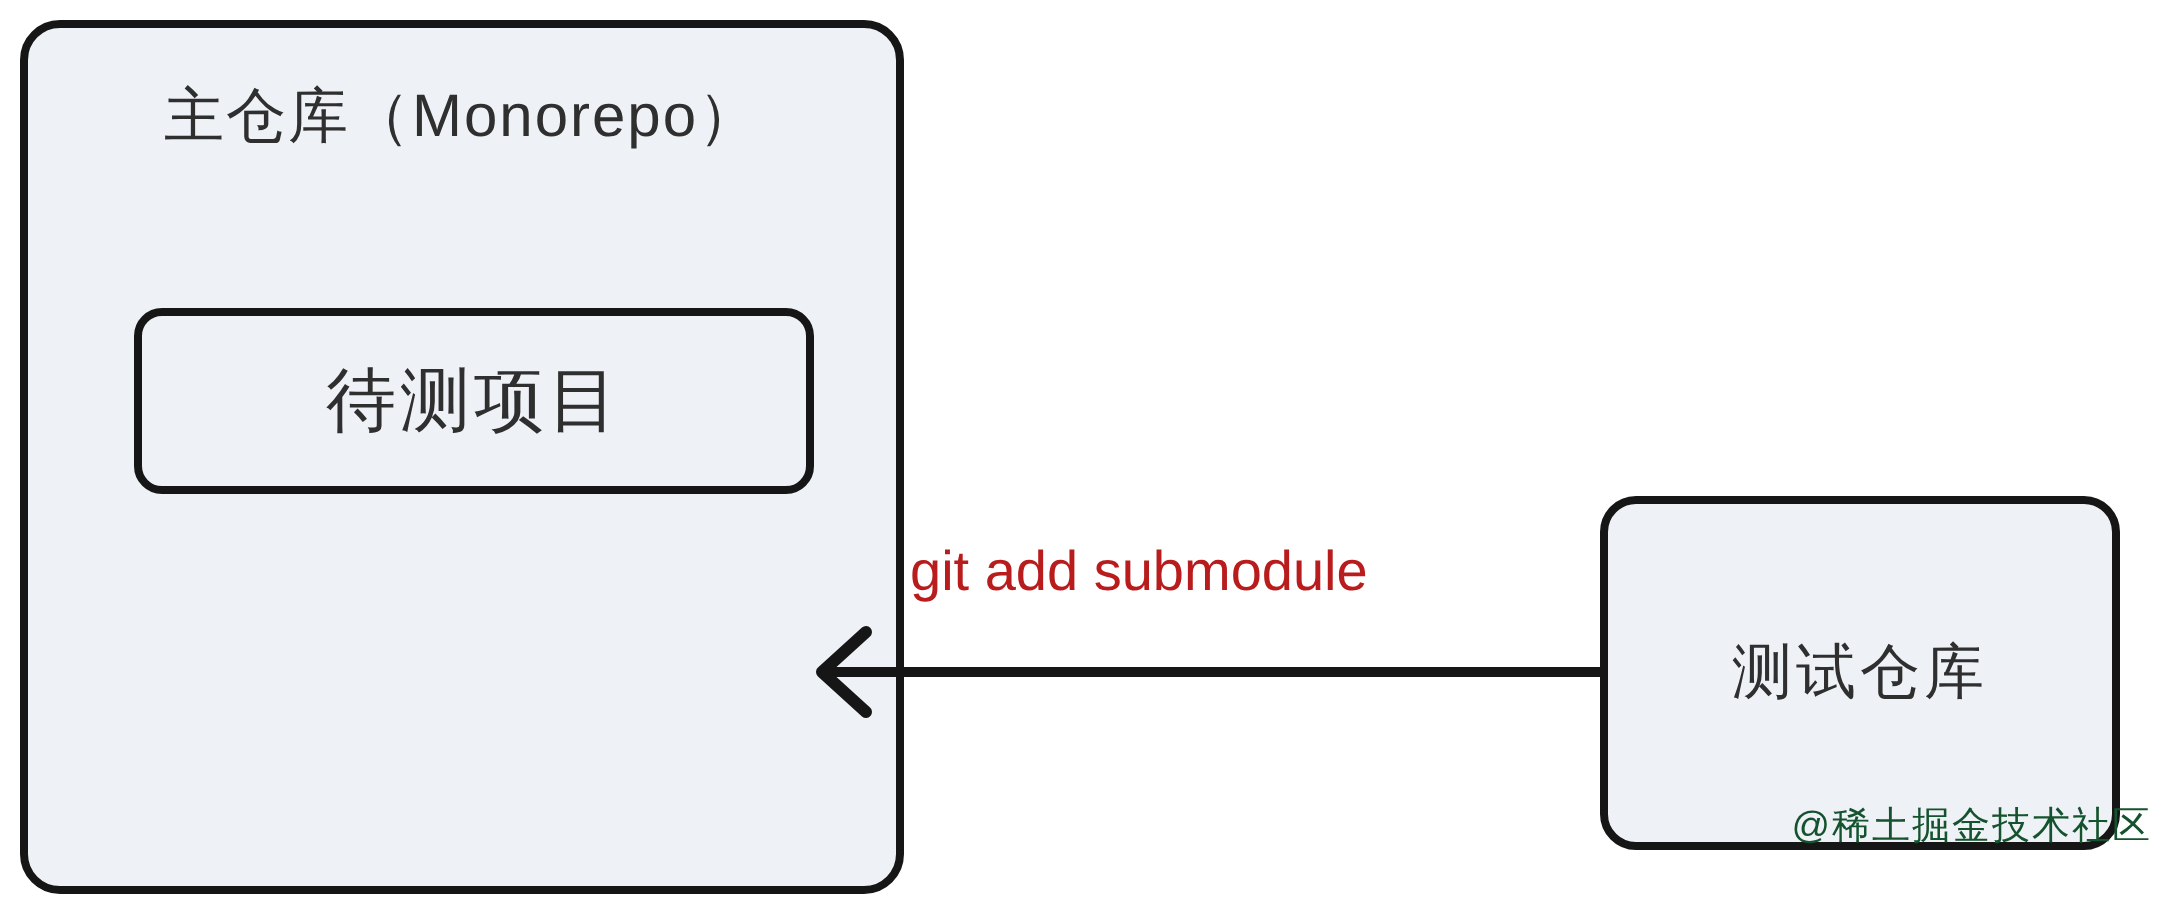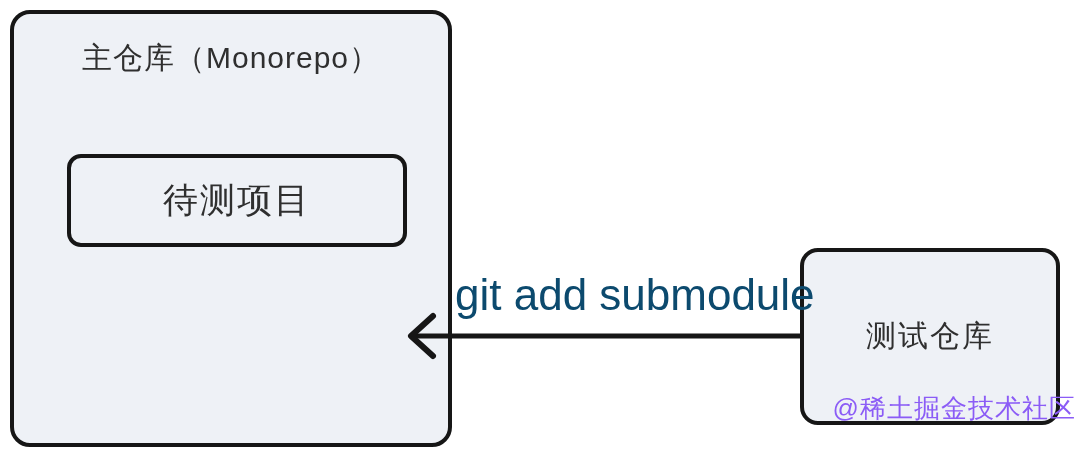--- a/index.html
+++ b/index.html
@@ -86,30 +86,30 @@
     width: 1080px;
     height: 461px;
     pointer-events: none;
   }
   .arrow-label {
     position: absolute;
     left: 455px;
     top: 270px;
     width: 340px;
     text-align: left;
-    font-size: 44px;
-    color: #0c4a6e;
+    font-size: 28px;
+    color: #b91c1c;
     white-space: nowrap;
   }
   .watermark {
     position: absolute;
     right: 4px;
     bottom: 4px;
-    font-size: 26px;
-    color: #8b5cf6;
+    font-size: 19px;
+    color: #14532d;
     letter-spacing: 1px;
   }
 </style>
 </head>
 <body>
 
 <div class="canvas">
 
   <div class="box monorepo-box">
     <div class="monorepo-title">主仓库（Monorepo）</div>

